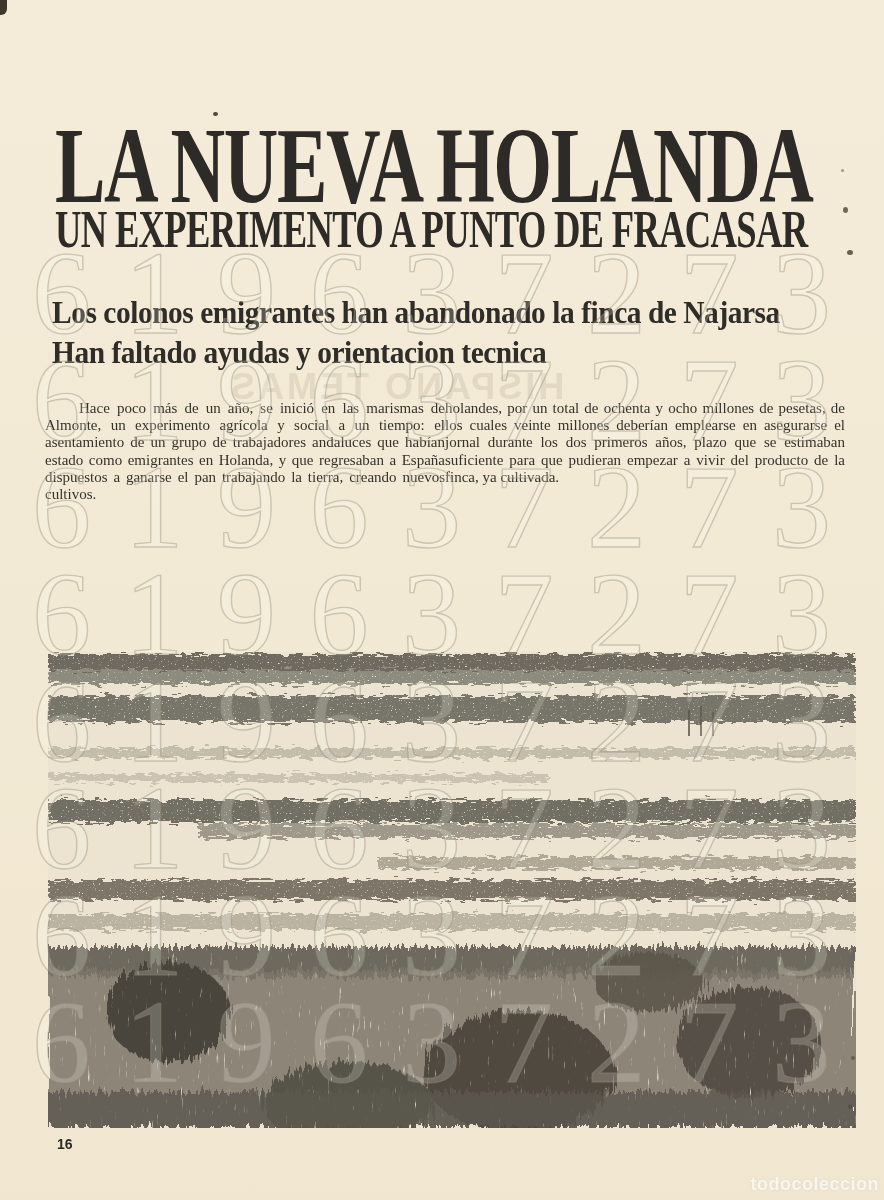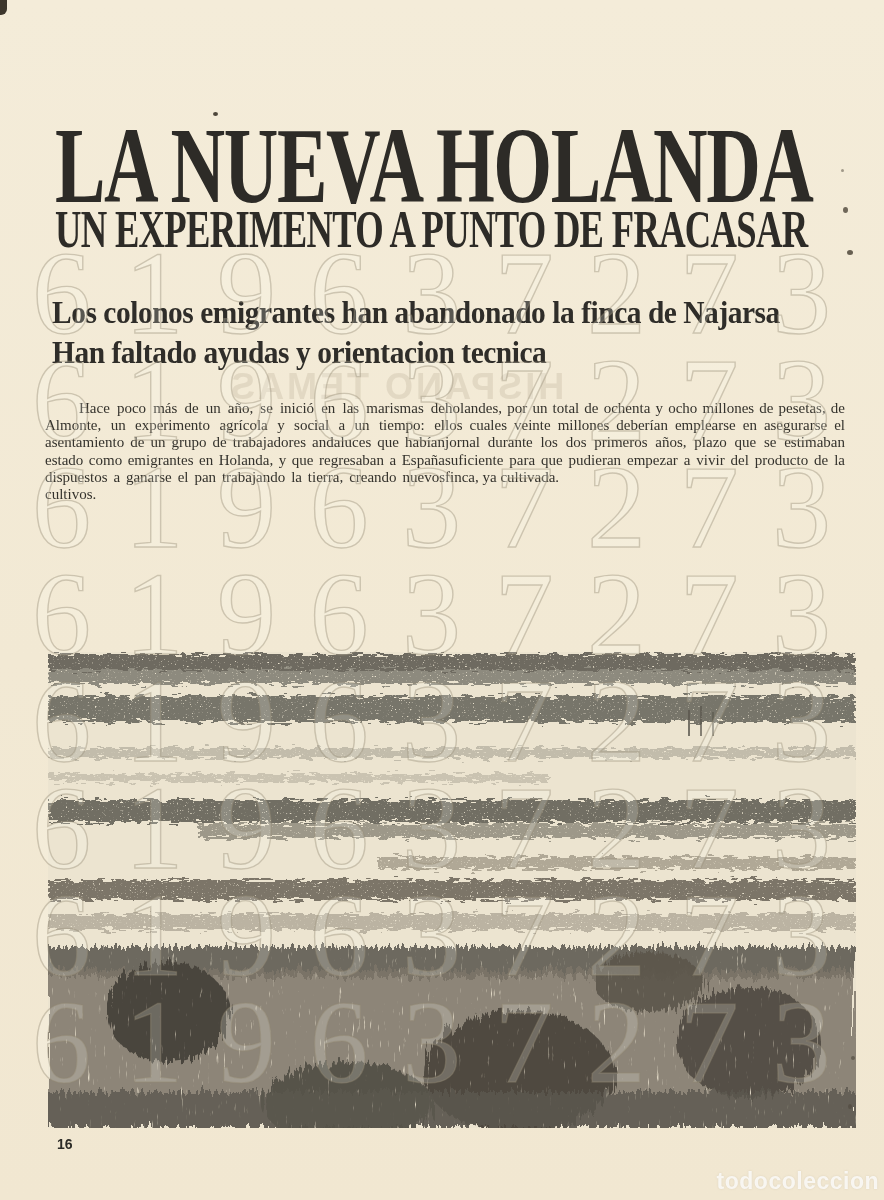--- a/index.html
+++ b/index.html
@@ -51,21 +51,21 @@
   .wm-row{
     position:absolute;left:32px;width:830px;margin:0;
     font-family:"Liberation Serif",serif;font-size:118px;line-height:1;
     white-space:nowrap;word-spacing:4px;letter-spacing:0;
     color:rgba(255,253,245,0.20);
     -webkit-text-stroke:1.4px rgba(148,138,114,0.40);
     pointer-events:none;z-index:5;
   }
   .brand-wm{
     position:absolute;right:5px;bottom:5px;
-    font-family:"Liberation Sans",sans-serif;font-weight:700;font-size:23px;
+    font-family:"Liberation Sans",sans-serif;font-weight:700;font-size:18px;
     letter-spacing:0.5px;color:rgba(255,255,255,0.78);
     text-shadow:0 0 2px rgba(180,170,145,0.35);z-index:6;
   }
   .bleed{
     position:absolute;left:228px;top:366px;
     font-family:"Liberation Sans",sans-serif;font-weight:700;font-size:36px;
     letter-spacing:3px;color:rgba(188,177,151,0.30);
     transform:scaleX(-1);transform-origin:center;z-index:1;white-space:nowrap;
   }
   

